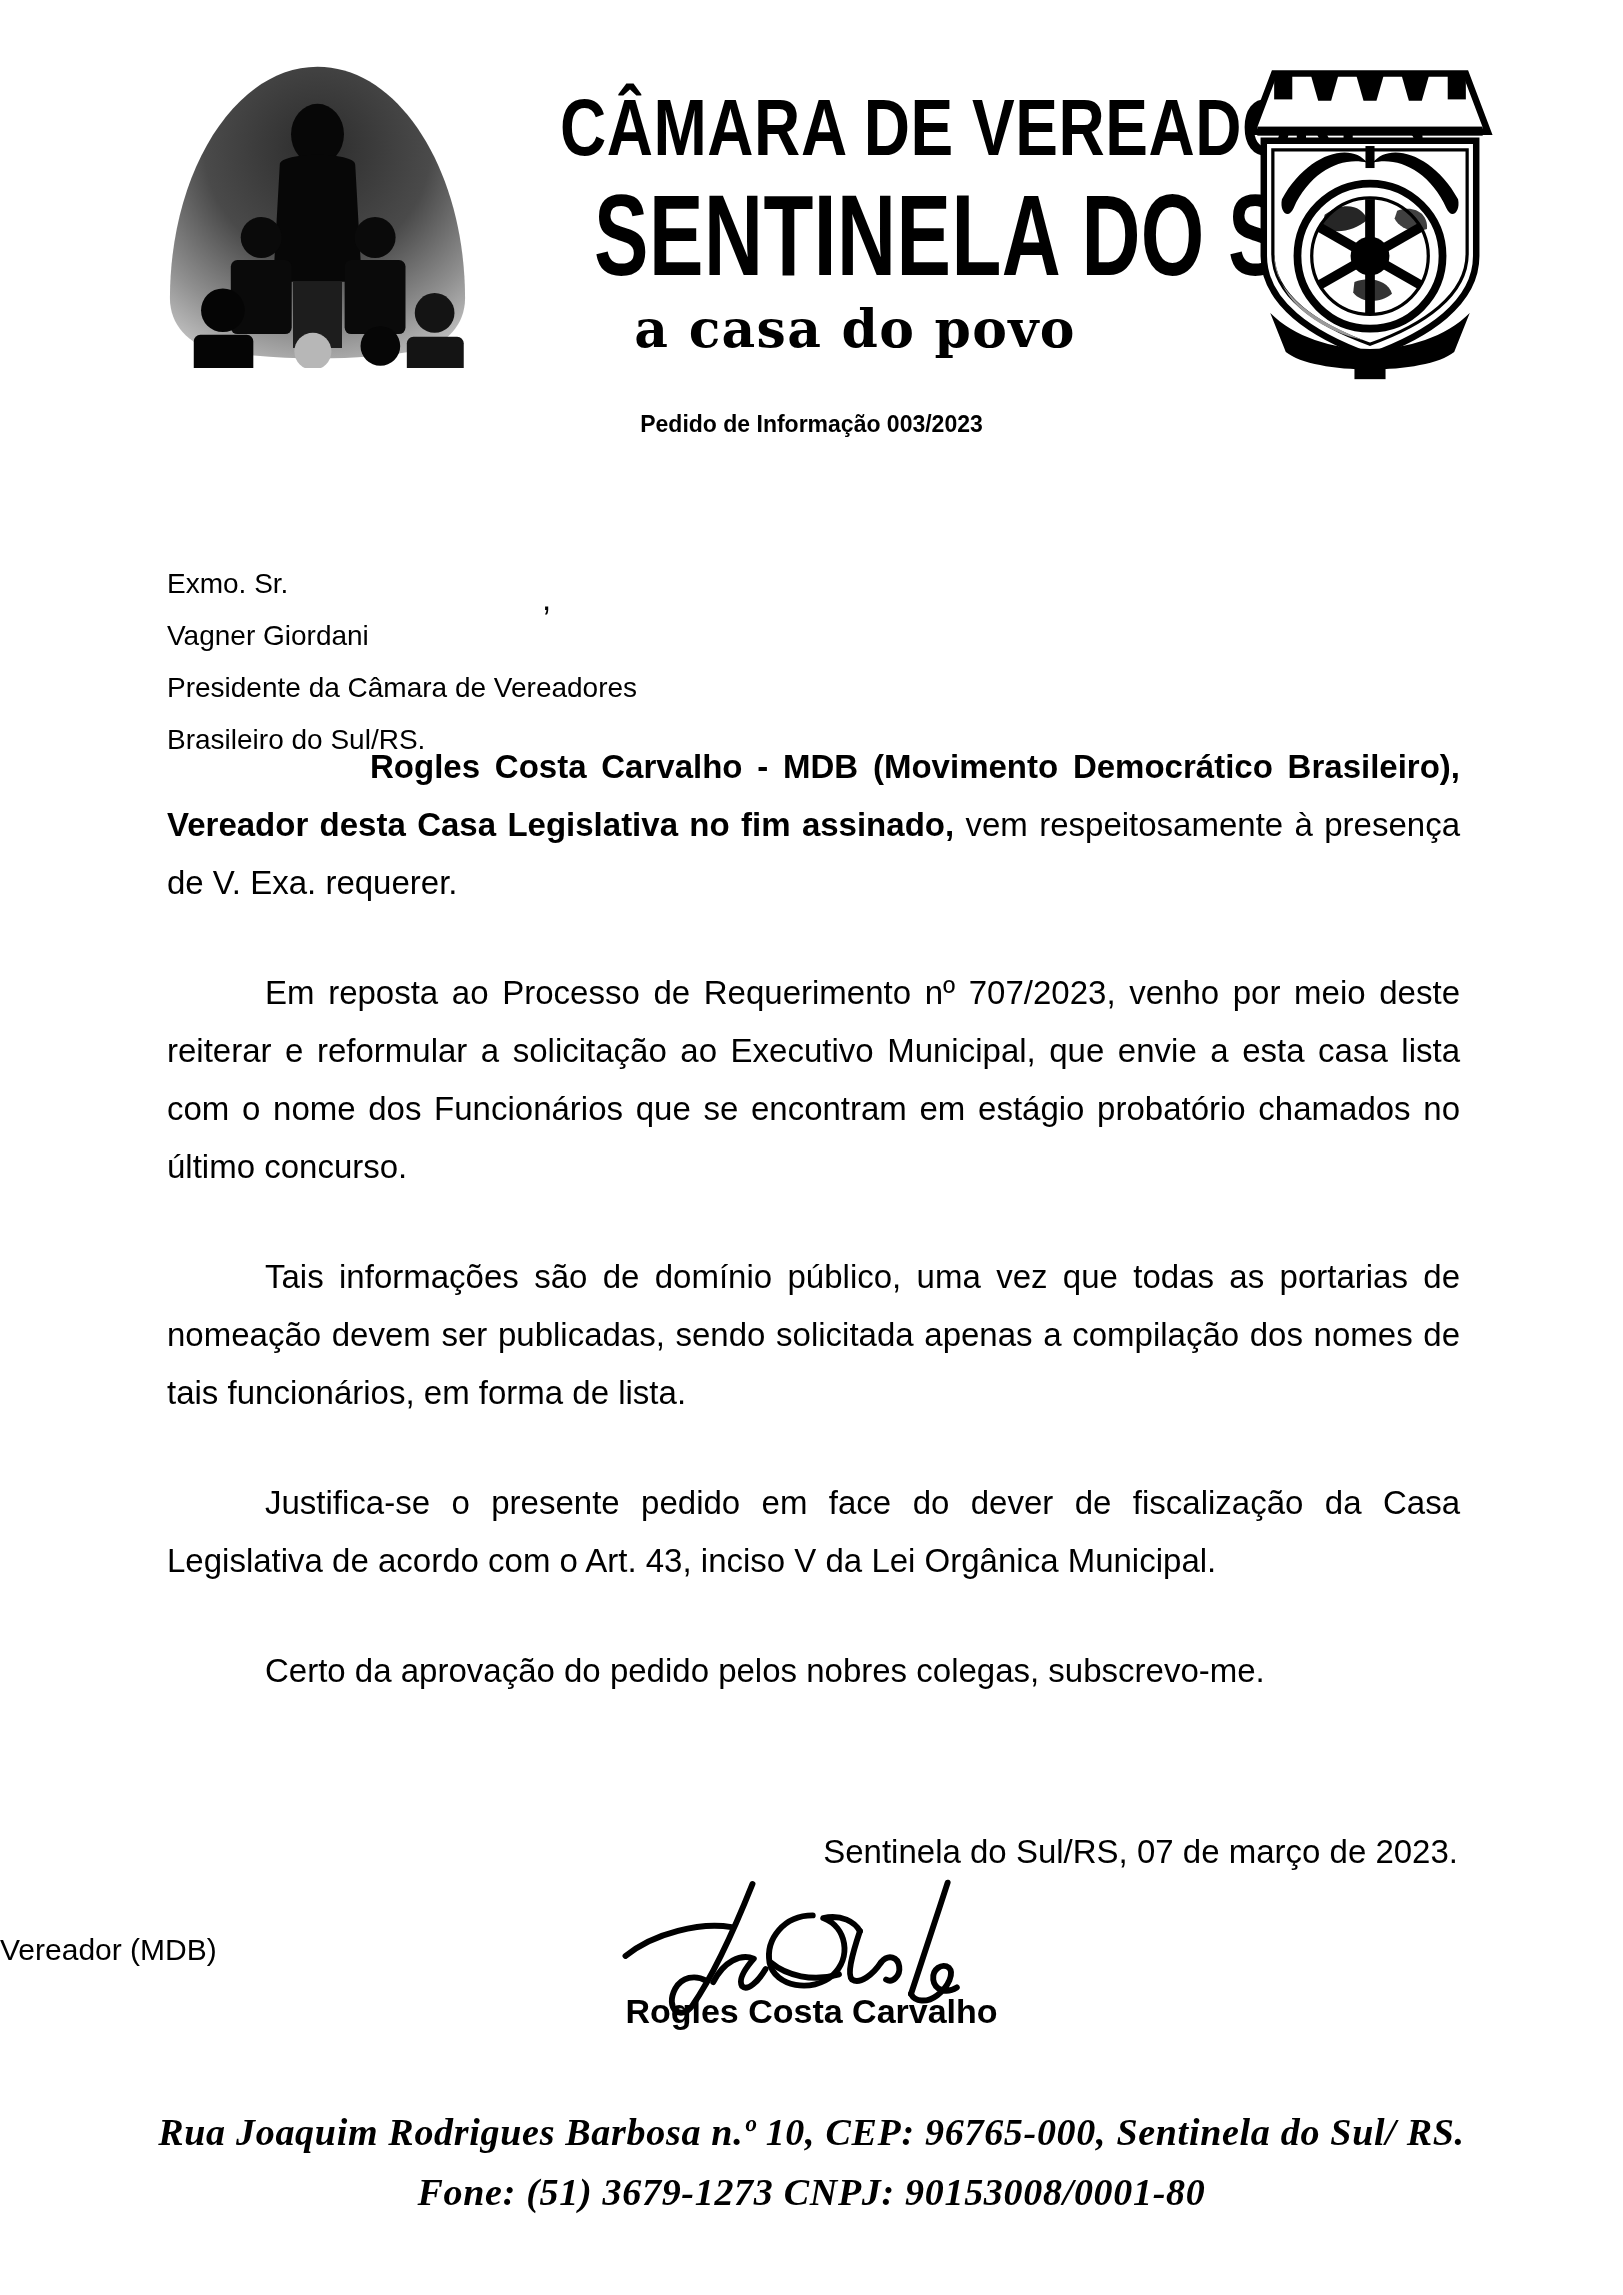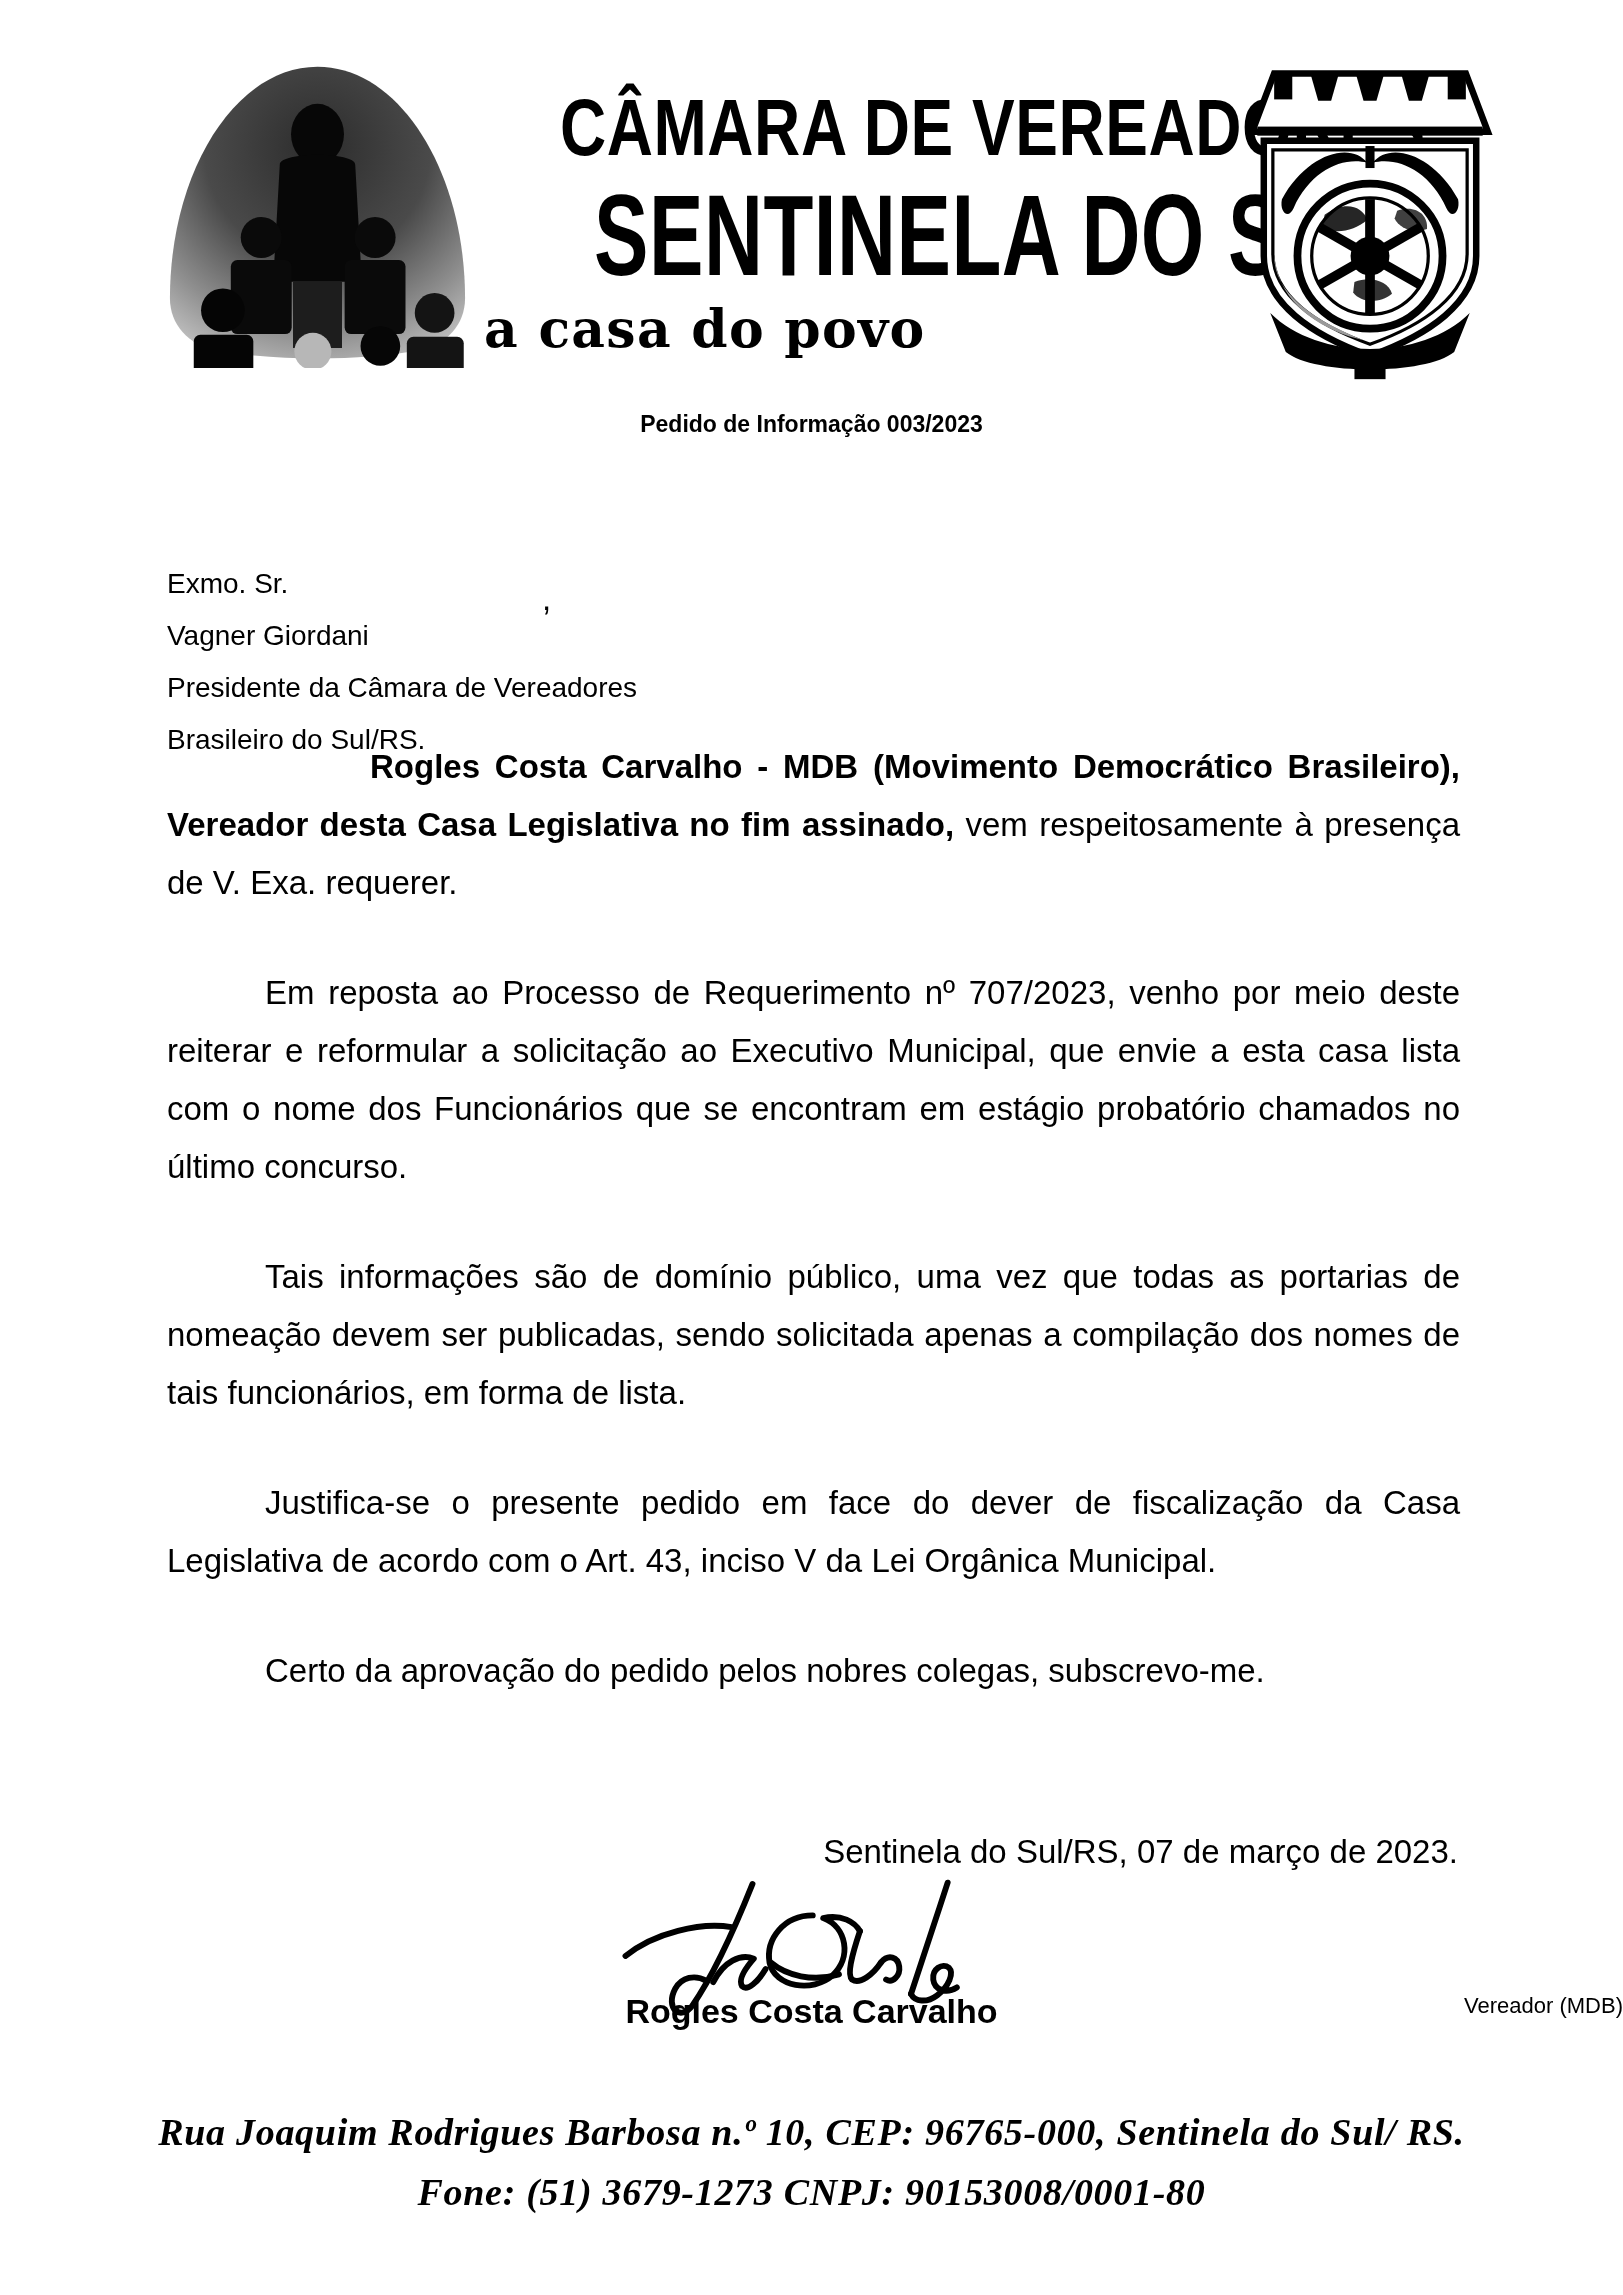--- a/index.html
+++ b/index.html
@@ -22,21 +22,21 @@
     font-weight:bold;font-size:80px;line-height:98px;white-space:nowrap;
     transform:scaleX(0.80);transform-origin:center;letter-spacing:0.7px;
   }
   .org-line2{
     font-weight:bold;font-size:115px;line-height:124px;white-space:nowrap;
     transform:scaleX(0.71);transform-origin:center;margin-top:-3.9px;letter-spacing:0.7px;
   }
   .tagline{
     font-family:"DejaVu Serif","Liberation Serif",serif;
     font-weight:bold;font-size:52px;line-height:65px;
-    text-align:left;padding-right:17px;margin-top:-1.3px;letter-spacing:1.3px;
+    text-align:center;padding-right:17px;margin-top:-1.3px;letter-spacing:1.3px;
   }
 
   
   .doc-title{
     position:absolute;top:411px;left:0;right:0;text-align:center;
     font-weight:bold;font-size:23px;
   }
   .addressee{position:absolute;left:167px;top:558px;font-size:28px;line-height:52px;}
   .stray-mark{position:absolute;left:542px;top:580px;font-size:33px;}
 
@@ -48,21 +48,21 @@
   .body-text p.first-par{text-indent:203px;}
   .body-text b{font-weight:bold;}
 
   .date-line{position:absolute;top:1833px;right:165px;font-size:33px;}
 
   .signature-wrap{position:absolute;left:615px;top:1876px;width:406px;height:141px;}
   .signer-name{
     position:absolute;top:1992px;left:0;right:0;text-align:center;
     font-weight:bold;font-size:34px;
   }
-  .signer-role{position:absolute;top:1993px;left:0;right:0;text-align:right;font-size:22px;}
+  .signer-role{position:absolute;top:1933px;left:0;right:0;text-align:left;font-size:30px;}
 
   
   .footer{
     position:absolute;top:2102px;left:0;right:0;text-align:center;
     font-family:"Liberation Serif",serif;font-style:italic;font-weight:bold;
     font-size:38px;line-height:60px;letter-spacing:0.7px;
   }
 </style>
 </head>
 <body>

